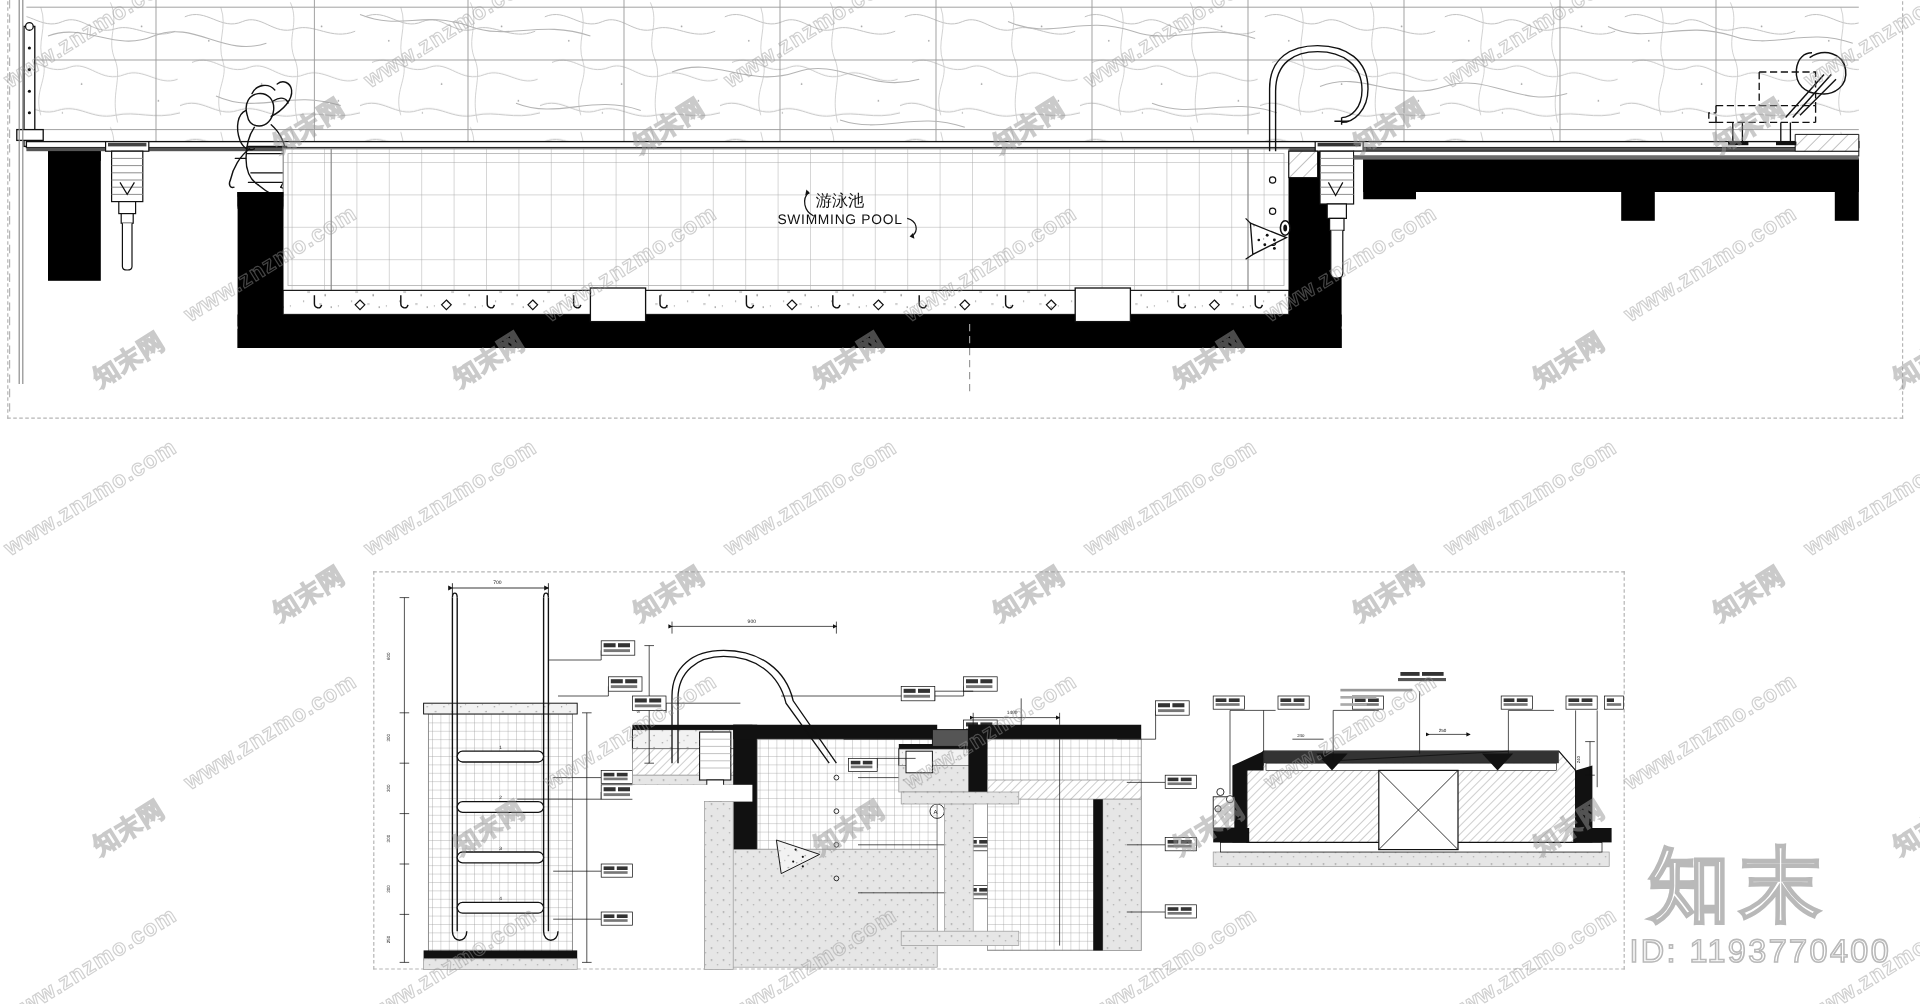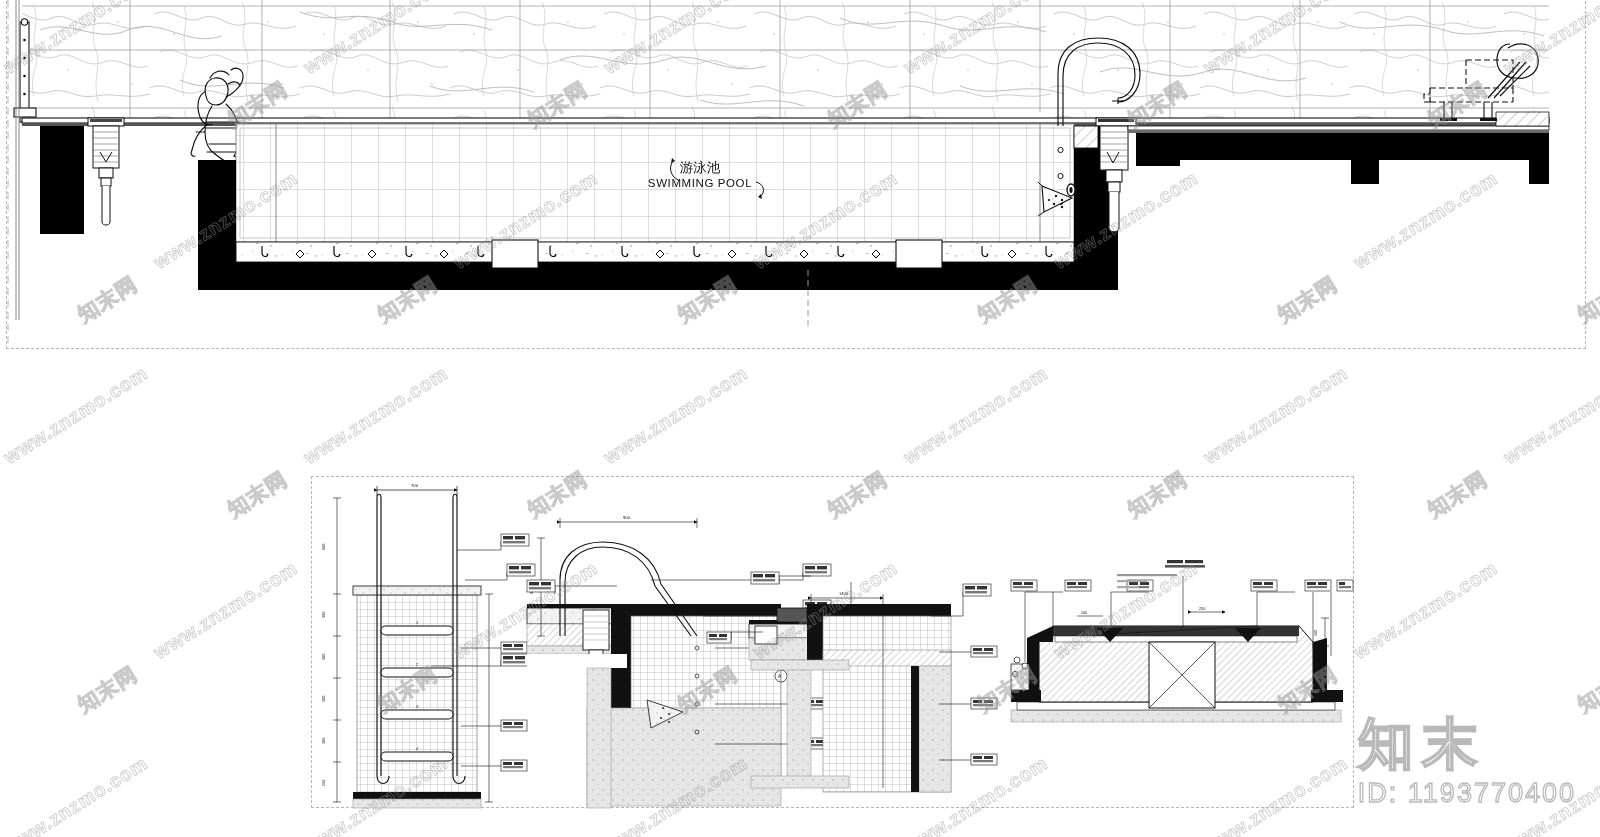--- a/index.html
+++ b/index.html
@@ -48,27 +48,28 @@
   
   .brand {
     position: absolute;
     right: 24px;
     bottom: 28px;
     text-align: left;
     z-index: 45;
     pointer-events: none;
   }
   .brand-mark {
-    font-size: 56px;
+    font-size: 68px;
     font-weight: 700;
     letter-spacing: 8px;
     color: transparent;
     -webkit-text-stroke: 1.6px #b9b9b9;
     font-family: "Liberation Sans", sans-serif;
     line-height: 1.05;
+    margin-left: 16px;
   }
   .brand-id {
     font-size: 27px;
     letter-spacing: 2px;
     color: transparent;
     -webkit-text-stroke: 1.3px #b9b9b9;
     font-family: "Liberation Sans", sans-serif;
     margin-top: 4px;
   }
 

